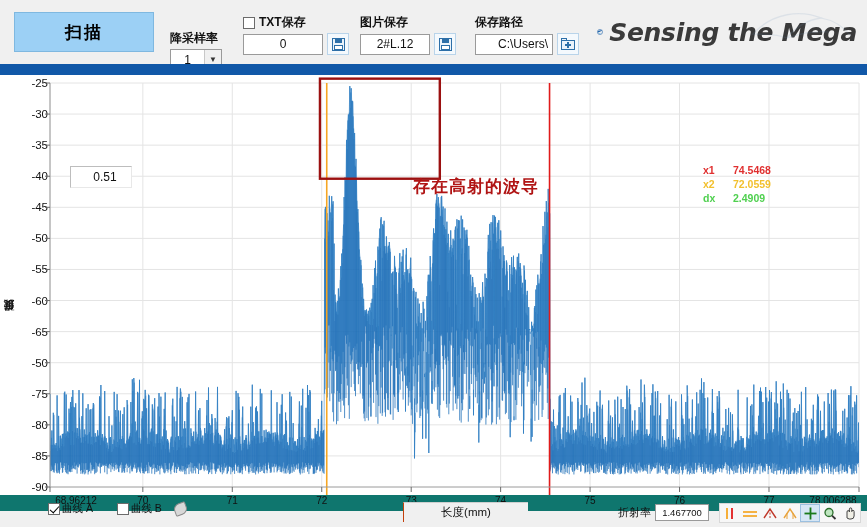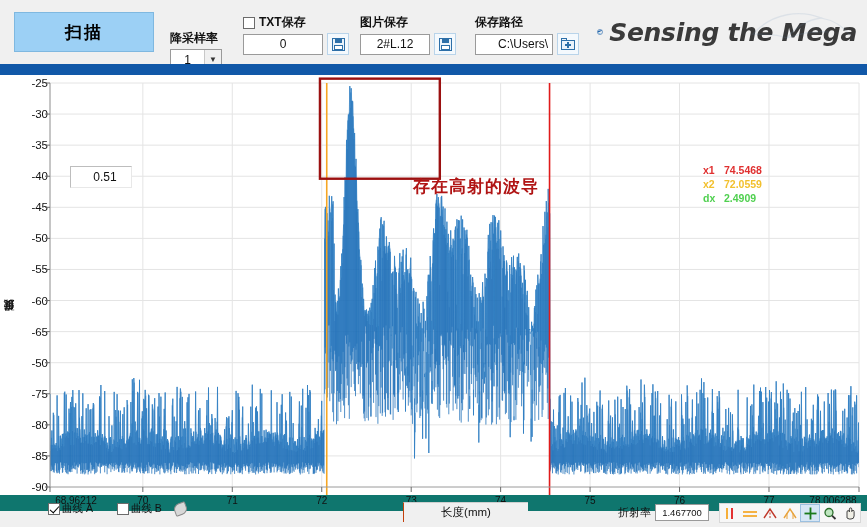--- a/index.html
+++ b/index.html
@@ -197,21 +197,21 @@
     white-space: nowrap;
     letter-spacing: 1px;
     text-align: center;
   }
   #marker-readout {
     position: absolute; left: 703px; top: 88px;
     font-size: 10.5px;
     font-weight: bold;
     line-height: 14px;
   }
-  #marker-readout .mrow { display: flex; gap: 7px; }
+  #marker-readout .mrow { display: flex; gap: 16px; }
   #marker-readout .mname { width: 14px; }
   .m-x1 { color: #e03030; }
   .m-x2 { color: #f2c02e; }
   .m-dx { color: #4fd04f; }
 
   
   #xaxis-labels {
     position: absolute; left: 0; top: 495px;
     width: 867px; height: 16px;
   }

